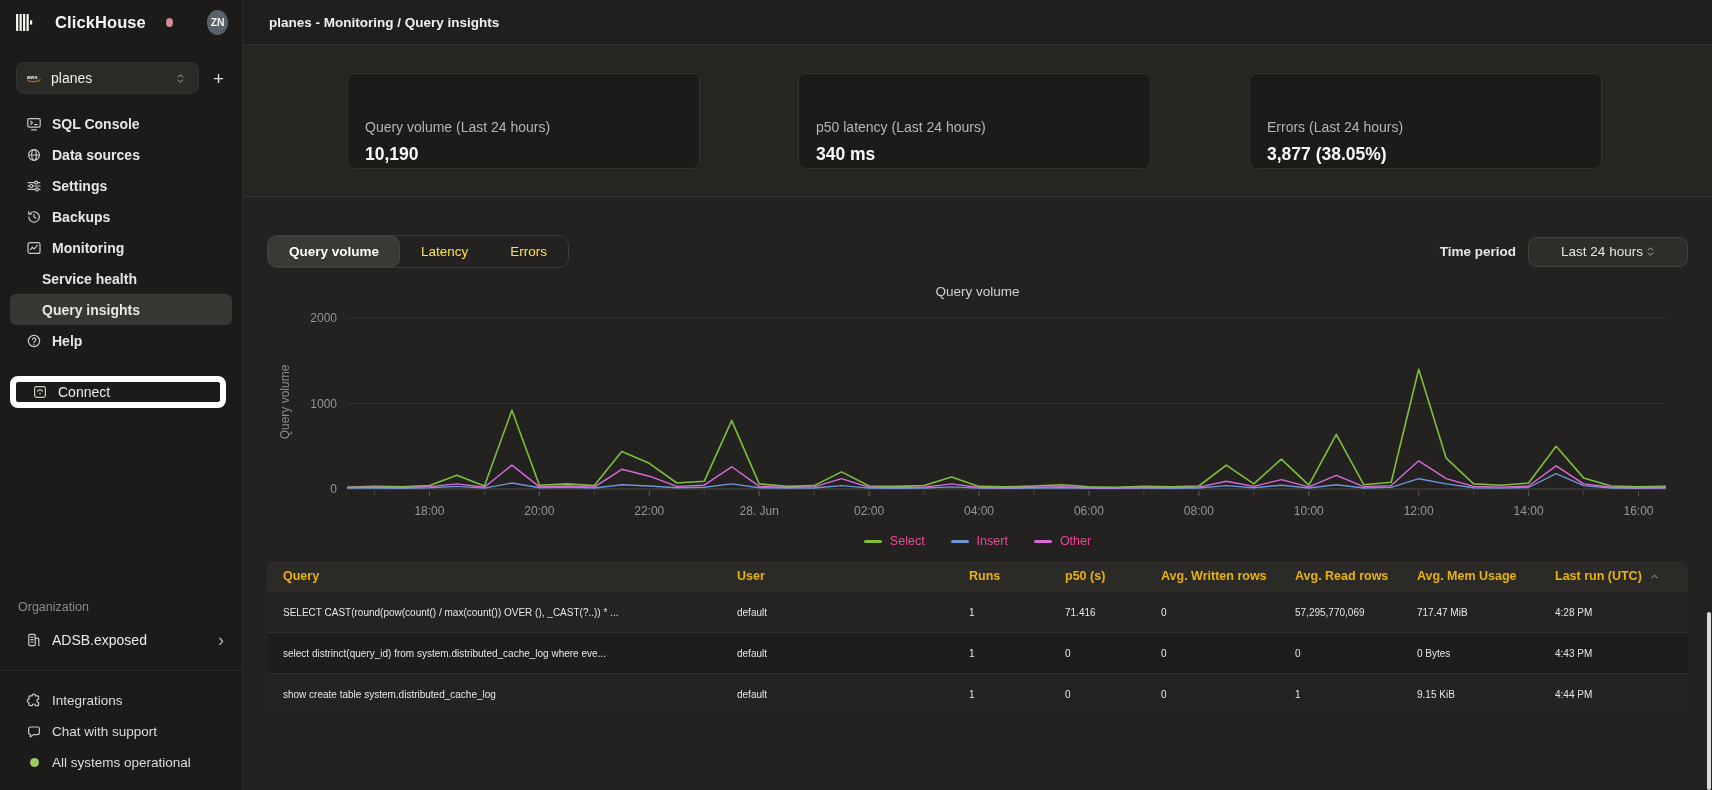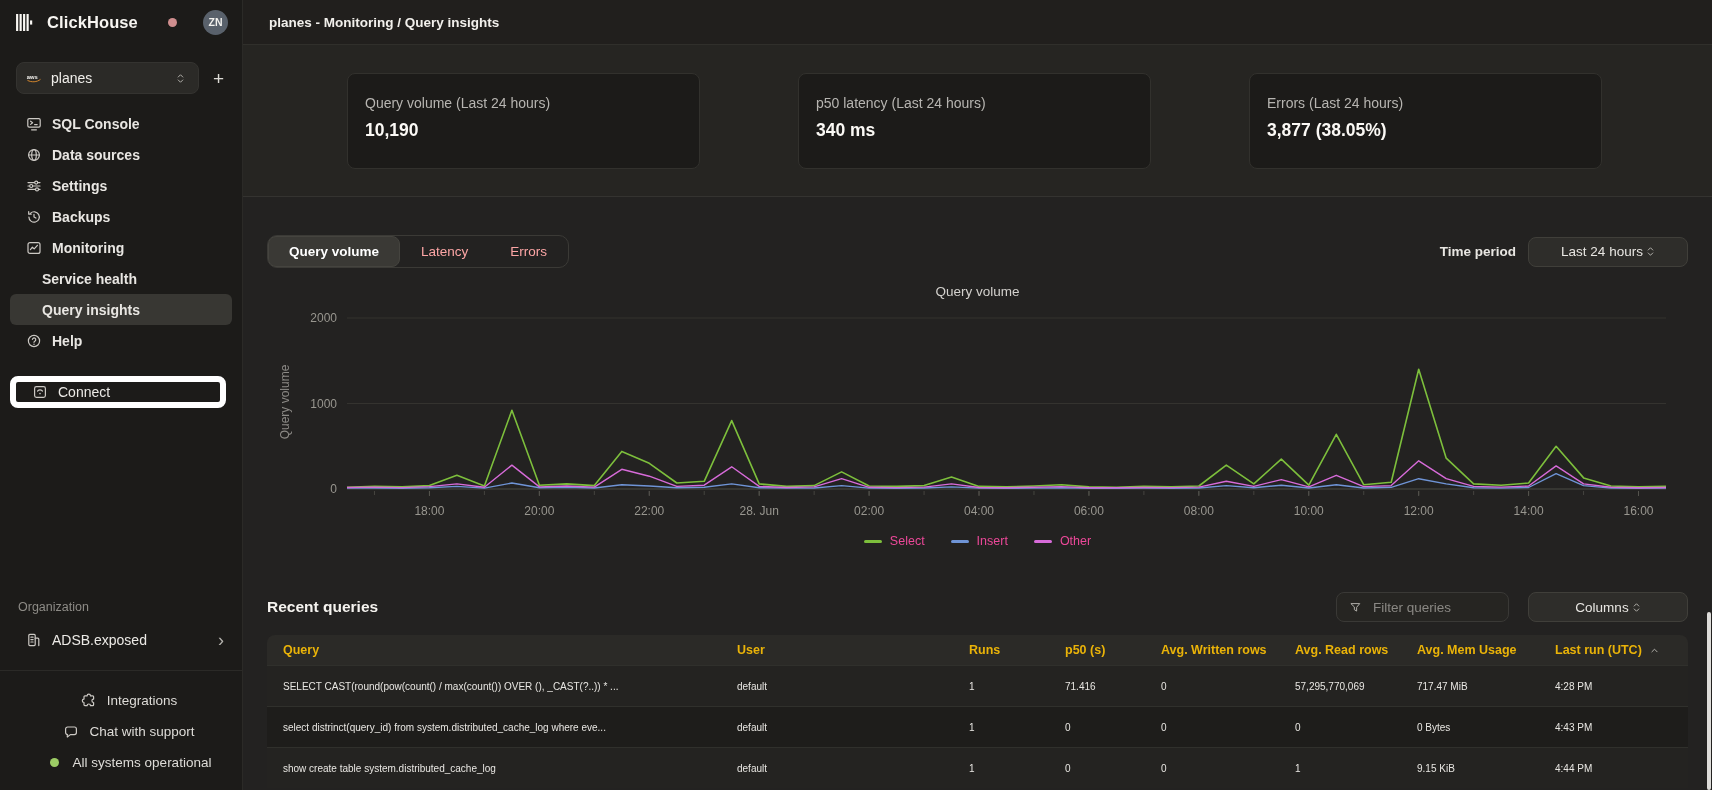--- a/index.html
+++ b/index.html
@@ -16,21 +16,21 @@
   .icon svg{width:16px;height:16px;fill:none;stroke:#ccc9c4;stroke-width:1.2;stroke-linecap:round;stroke-linejoin:round;}
   .icon svg .k{fill:#1b1b19;}
   .icon svg .k2{fill:#ccc9c4;stroke:none;}
   .icon.small svg{width:13px;height:13px;stroke:#b3b1ac;}
 
   
   .sidebar{
     width:243px;flex:0 0 243px;background:#1c1b19;border-right:1px solid #2b2a27;
     display:flex;flex-direction:column;padding:0;box-sizing:border-box;
   }
-  .sb-head{display:flex;align-items:center;height:44px;padding:0 14px 0 16px;gap:12px;}
+  .sb-head{display:flex;align-items:center;height:44px;padding:0 14px 0 16px;gap:20px;}
   .logo{display:inline-flex;}
   .logo svg{width:19px;height:17px;}
   .brand{font-size:16.5px;font-weight:700;letter-spacing:.1px;color:#f7f5f1;}
   .notif-dot{width:9px;height:9px;border-radius:50%;margin-left:auto;margin-right:14px;cursor:pointer;}
   .avatar{width:25px;height:25px;border-radius:50%;display:flex;align-items:center;justify-content:center;
     font-size:10.5px;font-weight:700;color:#f2f1ee;cursor:pointer;}
   .sb-selector-row{display:flex;align-items:center;margin:18px 16px 0 16px;gap:12px;}
   .service-select{
     flex:1;display:flex;align-items:center;gap:9px;background:#2b2a27;border:1px solid #343330;
     border-radius:8px;height:30px;padding:0 9px;cursor:pointer;font-size:14px;color:#f0eeea;
@@ -48,37 +48,37 @@
   .connect{
     margin:20px 16px 0 10px;height:32px;display:flex;align-items:center;gap:10px;padding:0 0 0 16px;
     background:transparent;border:6px solid #ffffff;border-radius:8px;color:#eceae6;font-size:14px;
     cursor:pointer;font-family:inherit;
   }
   .sb-bottom{margin-top:auto;padding:0 10px 12px 10px;}
   .org-label{font-size:12.5px;color:#8d8b86;padding-left:8px;margin-bottom:10px;}
   .org-row{display:flex;align-items:center;gap:10px;height:32px;padding:0 8px 0 16px;font-size:14px;color:#eceae6;border-radius:6px;cursor:pointer;}
   .org-row .chev{margin-left:auto;font-size:18px;color:#b5b3ae;line-height:1;}
   .sb-divider{height:1px;background:#2b2a27;margin:14px -10px 14px -10px;}
-  .foot-item{display:flex;align-items:center;gap:10px;height:31px;padding-left:16px;font-size:13.5px;color:#dedcd8;border-radius:6px;cursor:pointer;justify-content:center;}
+  .foot-item{display:flex;align-items:center;gap:10px;height:31px;padding-left:16px;font-size:13.5px;color:#dedcd8;border-radius:6px;cursor:pointer;}
   .dot{width:9px;height:9px;border-radius:50%;flex:0 0 auto;margin:0 3.5px;}
 
   
   main{flex:1;display:flex;flex-direction:column;min-width:0;position:relative;}
   .topbar{height:44px;flex:0 0 44px;background:#211f1d;border-bottom:1px solid #302f2b;display:flex;align-items:center;padding:0 26px;}
   .topbar span{font-size:13.5px;font-weight:700;color:#f2f0ec;}
   .stats-band{height:152px;flex:0 0 152px;background:#262522;border-bottom:1px solid #343330;display:flex;align-items:center;padding-left:104px;gap:98px;box-sizing:border-box;}
   .card{width:353px;height:96px;box-sizing:border-box;background:#1c1b19;border:1px solid #32312d;border-radius:8px;padding:21px 17px;}
-  .card .lbl{font-size:14px;color:#b7b5b1;}
+  .card .lbl{font-size:14px;color:#b7b5b1;margin-top:24px;}
   .card .val{font-size:17.5px;font-weight:700;color:#fbf9f5;margin-top:9px;}
 
   .content{flex:1;padding:0 24px;position:relative;}
 
   .controls-row{margin-top:38px;display:flex;align-items:center;justify-content:space-between;}
   .tabgroup{display:flex;border:1px solid #3b3a36;border-radius:10px;padding:0;}
-  .tab{padding:7px 20px;font-size:13.5px;color:#fca5a5;cursor:pointer;border-radius:8px;border:1px solid transparent;}
+  .tab{padding:7px 20px;font-size:13.5px;color:#fde047;cursor:pointer;border-radius:8px;border:1px solid transparent;}
   .tab.active{background:#3a3935;border-color:#45443f;color:#ffffff;font-weight:600;}
   .tp-wrap{display:flex;align-items:center;gap:12px;}
   .tp-label{font-size:13.5px;font-weight:700;color:#e8e6e2;}
   .select-box{
     width:160px;height:30px;box-sizing:border-box;background:#2e2d2a;border:1px solid #403f3a;border-radius:8px;
     display:flex;align-items:center;justify-content:center;padding:0 8px 0 12px;font-size:13.5px;color:#e8e6e2;cursor:pointer;
   }
 
   .chart-title{margin-top:16px;text-align:center;font-size:13.5px;color:#d3d1cd;}
   .chart-wrap{position:relative;margin-left:13px;margin-top:2px;}
@@ -381,41 +381,20 @@
           <span class="li">
             <span class="sw" style="background: rgb(111, 148, 214);"></span>
             <span>Insert</span>
           </span>
           <span class="li">
             <span class="sw" style="background: rgb(215, 107, 217);"></span>
             <span>Other</span>
           </span>
         </div>
 
-      <div class="rq-row">
-        <div class="rq-title">Recent queries</div>
-        <div class="rq-controls">
-          <div class="filter-box">
-            <span class="icon small">
-              <svg viewBox="0 0 16 16">
-                  <path d="M2.8 3.2h10.4L9.4 7.8v4.6l-2.8-1.7V7.8z"></path>
-                </svg>
-            </span>
-            <input placeholder="Filter queries" style="">
-          </div>
-          <div class="select-box">
-            <span>Columns</span>
-            <span class="icon small">
-              <svg viewBox="0 0 16 16">
-                  <path d="M5.2 6.2 8 3.4l2.8 2.8M5.2 9.8 8 12.6l2.8-2.8"></path>
-                </svg>
-            </span>
-          </div>
-        </div>
-      </div>
 
       <div class="table">
         <div class="tr thead" id="thead">
             <div class="th">
               <span>Query</span>
             </div>
             <div class="th">
               <span>User</span>
             </div>
             <div class="th">

